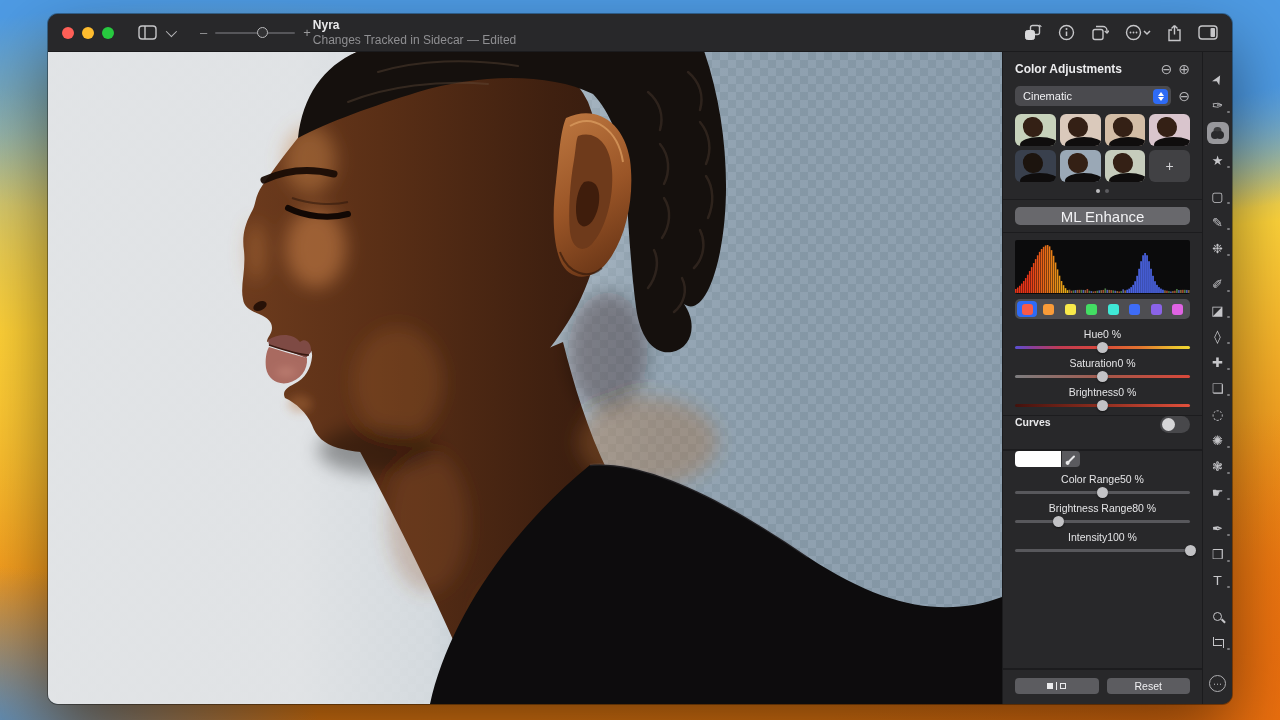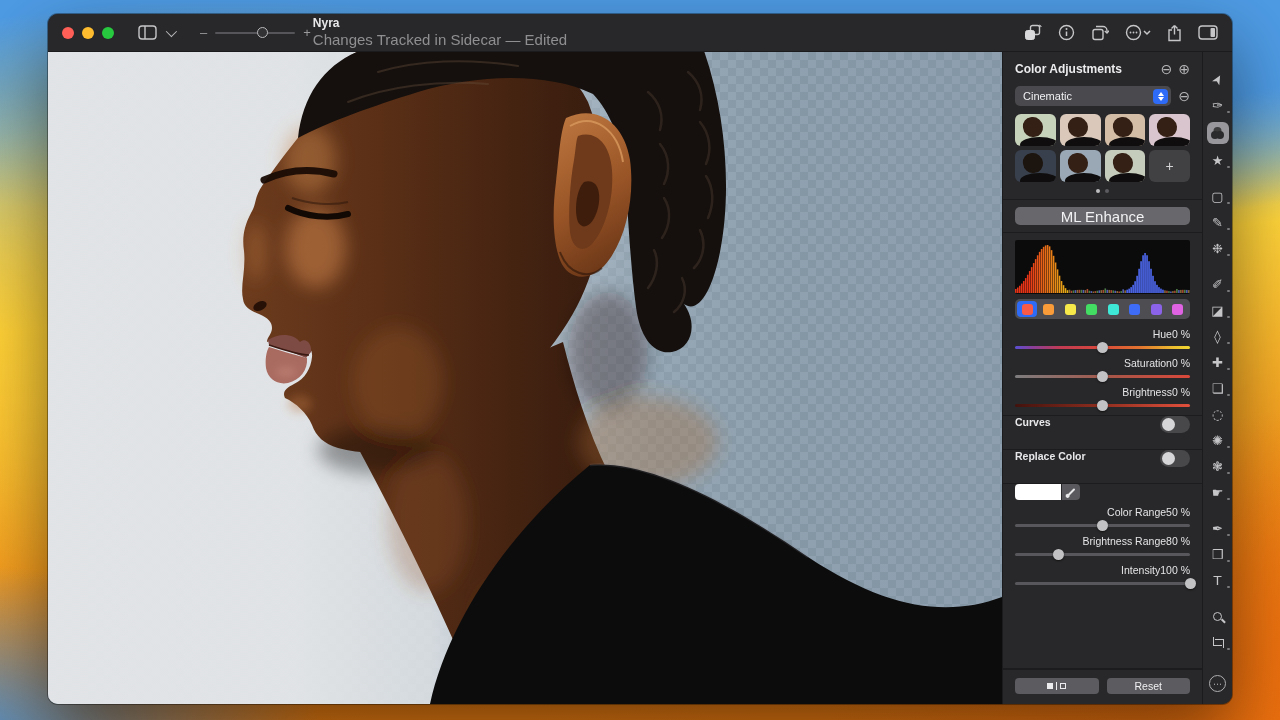--- a/index.html
+++ b/index.html
@@ -34,21 +34,21 @@
   .tb-icon svg { display:block; }
   .sidebar-left { margin-left:24px; }
   .chev { margin-left:9px; width:8px; height:8px; border-right:1.6px solid #b9b9bb; border-bottom:1.6px solid #b9b9bb; transform:rotate(45deg) translateY(-2px); }
   .zoomgrp { display:flex; align-items:center; margin-left:26px; gap:8px; }
   .zlabel { color:#9a9a9c; font-size:13px; line-height:1; }
   .ztrack { position:relative; width:80px; height:2px; background:#56565a; border-radius:1px; }
   .zknob { position:absolute; left:52%; top:-5px; width:11px; height:11px; border-radius:50%;
            background:#323234; border:1.5px solid #b9b9bb; }
   .titleblock { margin-left:2px; line-height:1.25; }
   .wtitle { color:#e8e8ea; font-size:12px; font-weight:bold; }
-  .wsub { color:#8f8f92; font-size:15px; }
+  .wsub { color:#8f8f92; font-size:12px; }
   .tb-right { margin-left:auto; display:flex; align-items:center; gap:16px; }
 
   
   .content { display:flex; height:652px; }
 
   
   .canvas { position:relative; width:954px; height:652px; overflow:hidden; }
   .checker {
     position:absolute; inset:0;
     background-color:#80929f;
@@ -99,21 +99,21 @@
   .mlbtn { width:100%; height:18px; background:#68686c; border:none; border-radius:5px;
            color:#f2f2f4; font-size:15px; font-family:inherit; }
   .hist { margin:7px 12px 0; height:54px; background:#0b0b0c; border-radius:2px; }
   .swbar { margin:5px 12px 0; height:20px; background:#4e4e52; border-radius:5px;
            display:flex; align-items:center; justify-content:space-between; padding:0 2px; }
   .swcell { width:20px; height:16px; border-radius:4px; display:flex; align-items:center; justify-content:center; }
   .swcell.sel { background:#2e6bf6; }
   .sw { width:11px; height:11px; border-radius:3px; }
   .sliders { margin:9px 12px 0; }
   .srow { margin-bottom:8px; }
-  .slab { display:flex; justify-content:flex-end; color:#e4e4e6; }
+  .slab { display:flex; justify-content:center; color:#e4e4e6; }
   .strack { position:relative; height:3px; border-radius:2px; margin-top:6px; background:#58585c; }
   .strack.hue { background:linear-gradient(90deg,#5a4fd2 0%,#8a3f9a 10%,#c23b52 26%,#d9483a 50%,#e2762f 72%,#ecc32f 92%,#f0d832 100%); }
   .strack.saturation { background:linear-gradient(90deg,#7d7d7f 0%,#a85648 55%,#d9483a 100%); }
   .strack.brightness { background:linear-gradient(90deg,#43120d 0%,#8f2e1f 50%,#e2503c 100%); }
   .sthumb { position:absolute; top:-4px; width:11px; height:11px; border-radius:50%;
             background:#c2c2c5; box-shadow:0 1px 2px rgba(0,0,0,.55); }
   .trow { display:flex; align-items:flex-start; height:33px; padding:0 12px; }
   .trow .lbl { font-weight:bold; color:#e8e8ea; }
   .trow .right { margin-left:auto; display:flex; align-items:center; gap:8px; }
   .reseticon { font-size:13px; color:#cfcfd1; }
@@ -504,28 +504,20 @@
         <div class="divider"></div>
         <div class="trow">
           <span class="lbl">Curves</span>
           <span class="right">
               <span class="switch">
                 <span class="knob"></span>
               </span>
             </span>
         </div>
         <div class="divider"></div>
-        <div class="trow">
-          <span class="lbl">Replace Color</span>
-          <span class="right">
-              <span class="switch">
-                <span class="knob"></span>
-              </span>
-            </span>
-        </div>
         <div class="divider"></div>
 
         <div class="wellrow">
           <span class="well" id="well" style="background: rgb(255, 255, 255);"></span>
           <span class="edr">
               <span class="edr-glyph"></span>
             </span>
         </div>
 
         <div class="sliders" id="rc" style="margin-top:2px;">

